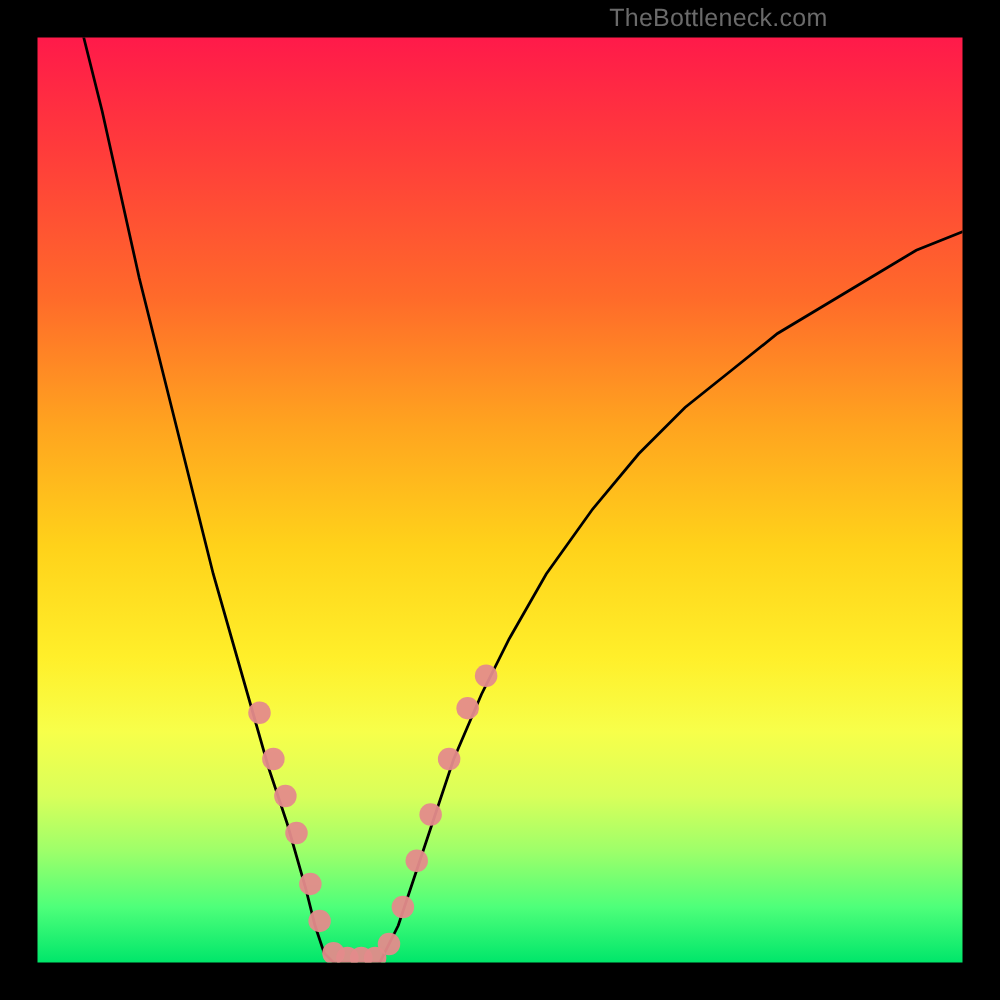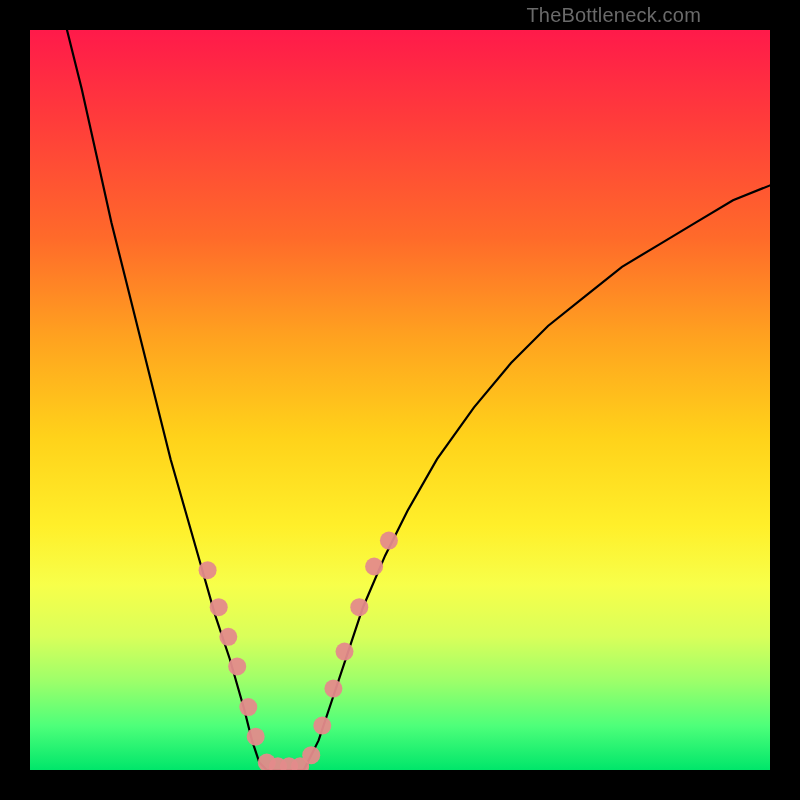--- a/index.html
+++ b/index.html
@@ -9,21 +9,20 @@
     height: 800px;
     overflow: hidden;
     font-family: Arial, Helvetica, sans-serif;
     background: #000;
   }
   .frame {
     position: relative;
     width: 672px;
     height: 800px;
     background: #000;
-    padding-left: 39px;
   }
   .plot {
     position: absolute;
     left: 30px;
     top: 30px;
     width: 740px;
     height: 740px;
     background: linear-gradient(to bottom,
       #ff1a4a 0%,
       #ff3b3b 12%,

